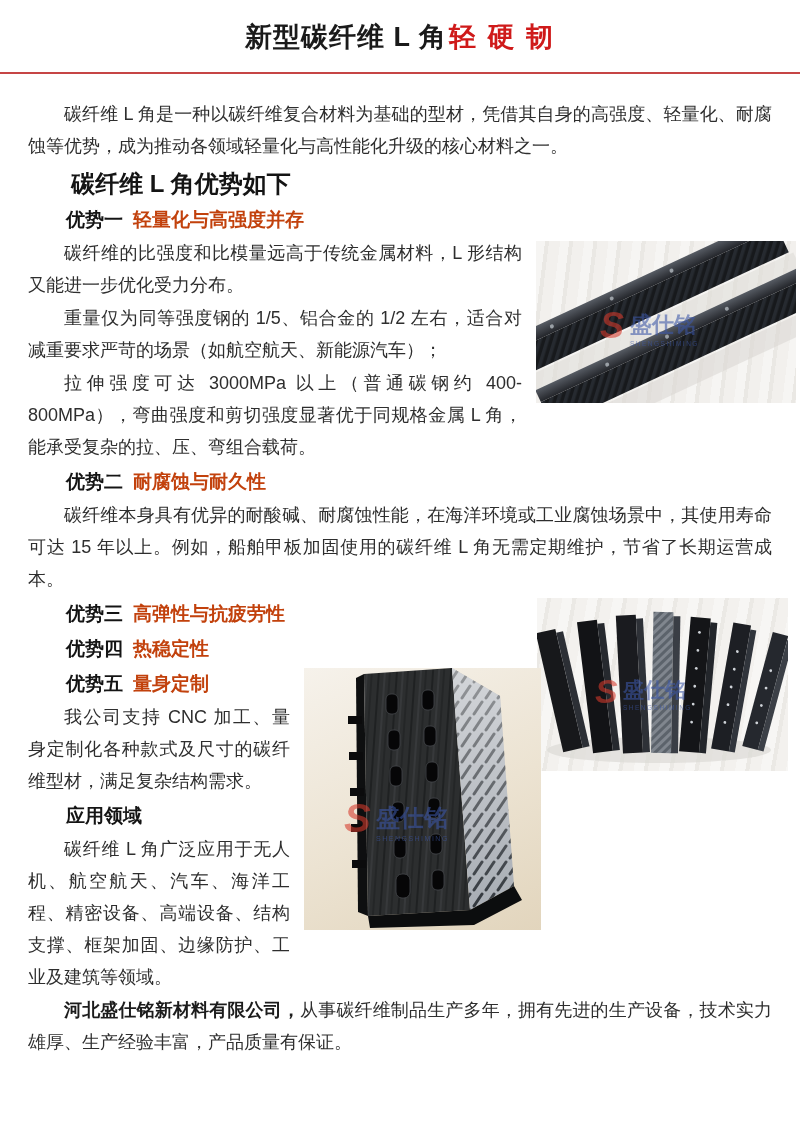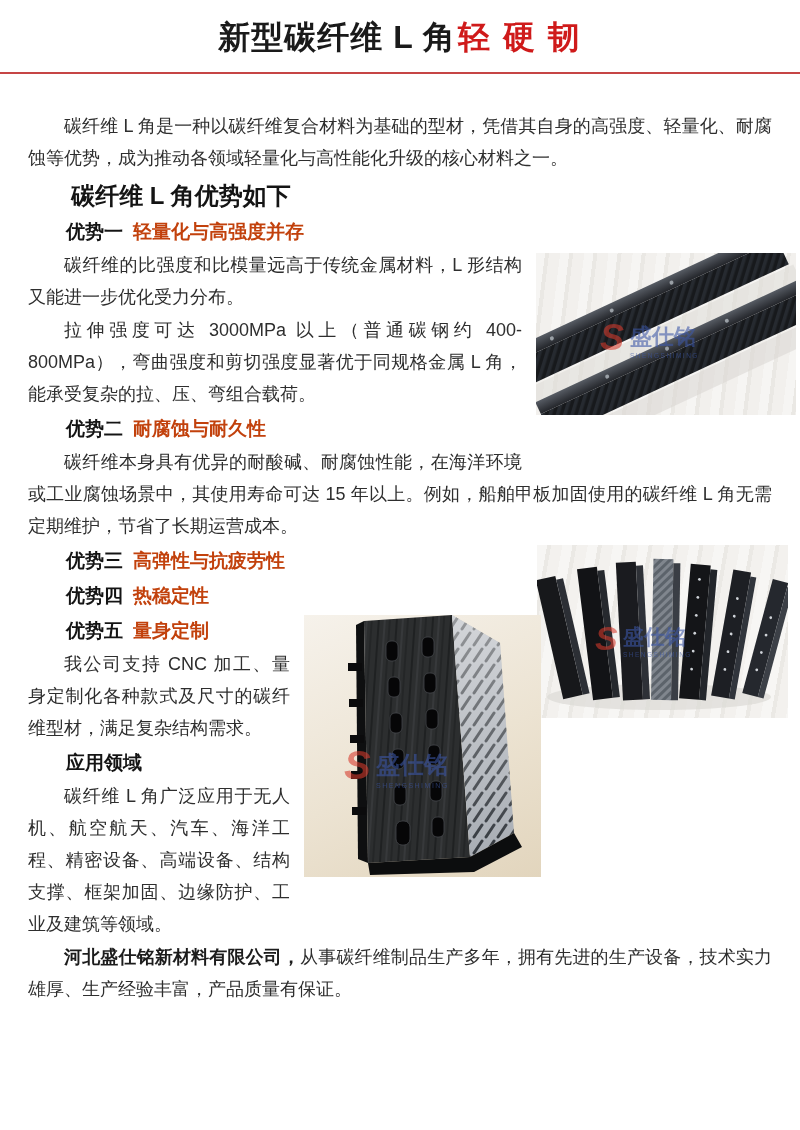--- a/index.html
+++ b/index.html
@@ -1,26 +1,26 @@
 <!DOCTYPE html>
 <html><head>
 <meta charset="utf-8">
 <style>
   html,body{margin:0;padding:0;background:#ffffff;}
   .page{position:relative;width:800px;height:1130px;background:#ffffff;overflow:hidden;
         font-family:"Liberation Sans","DejaVu Sans",sans-serif;}
   
-  h1.title{margin:0;padding-top:15px;text-align:center;font-size:32px;line-height:44px;
+  h1.title{margin:0;padding-top:15px;text-align:center;font-size:27px;line-height:44px;
            font-weight:bold;color:#1a1a1a;letter-spacing:1px;}
   .t-red{color:#cf1a1a;margin-left:2px;letter-spacing:2px;}
   .divider{height:2px;background:#c64545;margin-top:13px;}
   
   .content{padding:0 28px;font-size:18px;line-height:32px;color:#2e2e2e;text-align:justify;}
   .body-p{margin:0 0 1px 0;text-indent:2em;}
-  .intro{margin-top:36px;}
+  .intro{margin-top:24px;}
   .adv-heading{margin:7px 0 5px 0;font-size:24px;line-height:30px;font-weight:bold;
                color:#141414;text-indent:1.8em;text-align:left;}
   .sec-h{margin:3px 0 1px 0;font-size:19px;line-height:32px;font-weight:bold;
          color:#141414;text-indent:2em;text-align:left;}
   .sec-title{color:#c2410c;margin-left:10px;}
   .company-lead{font-weight:bold;color:#1c1c1c;}
   
   figure.photo{display:block;float:right;overflow:hidden;padding:0;position:relative;}
   .photo svg{display:block;width:100%;height:100%;}
   .photo1{width:260px;height:162px;margin:4px -24px 56px 14px;
@@ -84,20 +84,21 @@
         </g>
         <g class="wm" transform="translate(128,84)">
           <text class="wm-s" x="-64" y="13" font-size="36">S</text>
           <text class="wm-cn" x="-34" y="7" font-size="22">盛仕铭</text>
           <text class="wm-sub" x="-34" y="21" font-size="6.5">SHENGSHIMING</text>
         </g>
       </svg>
     </figure>
 
     <p class="body-p">碳纤维的比强度和比模量远高于传统金属材料，L 形结构又能进一步优化受力分布。</p>
+    <p class="body-p">重量仅为同等强度钢的 1/5、铝合金的 1/2 左右，适合对减重要求严苛的场景（如航空航天、新能源汽车）；</p>
     <p class="body-p">拉伸强度可达 3000MPa 以上（普通碳钢约 400-800MPa），弯曲强度和剪切强度显著优于同规格金属 L 角，能承受复杂的拉、压、弯组合载荷。</p>
 
     <h3 class="sec-h"><span>优势二</span><span class="sec-title">耐腐蚀与耐久性</span></h3>
     <p class="body-p">碳纤维本身具有优异的耐酸碱、耐腐蚀性能，在海洋环境或工业腐蚀场景中，其使用寿命可达 15 年以上。例如，船舶甲板加固使用的碳纤维 L 角无需定期维护，节省了长期运营成本。</p>
 
     <figure class="photo photo2">
       <svg viewBox="0 0 251 173">
         <defs>
           <pattern id="tw2" width="6" height="6" patternUnits="userSpaceOnUse" patternTransform="rotate(45)">
             <rect width="6" height="6" fill="#80868e"></rect>

